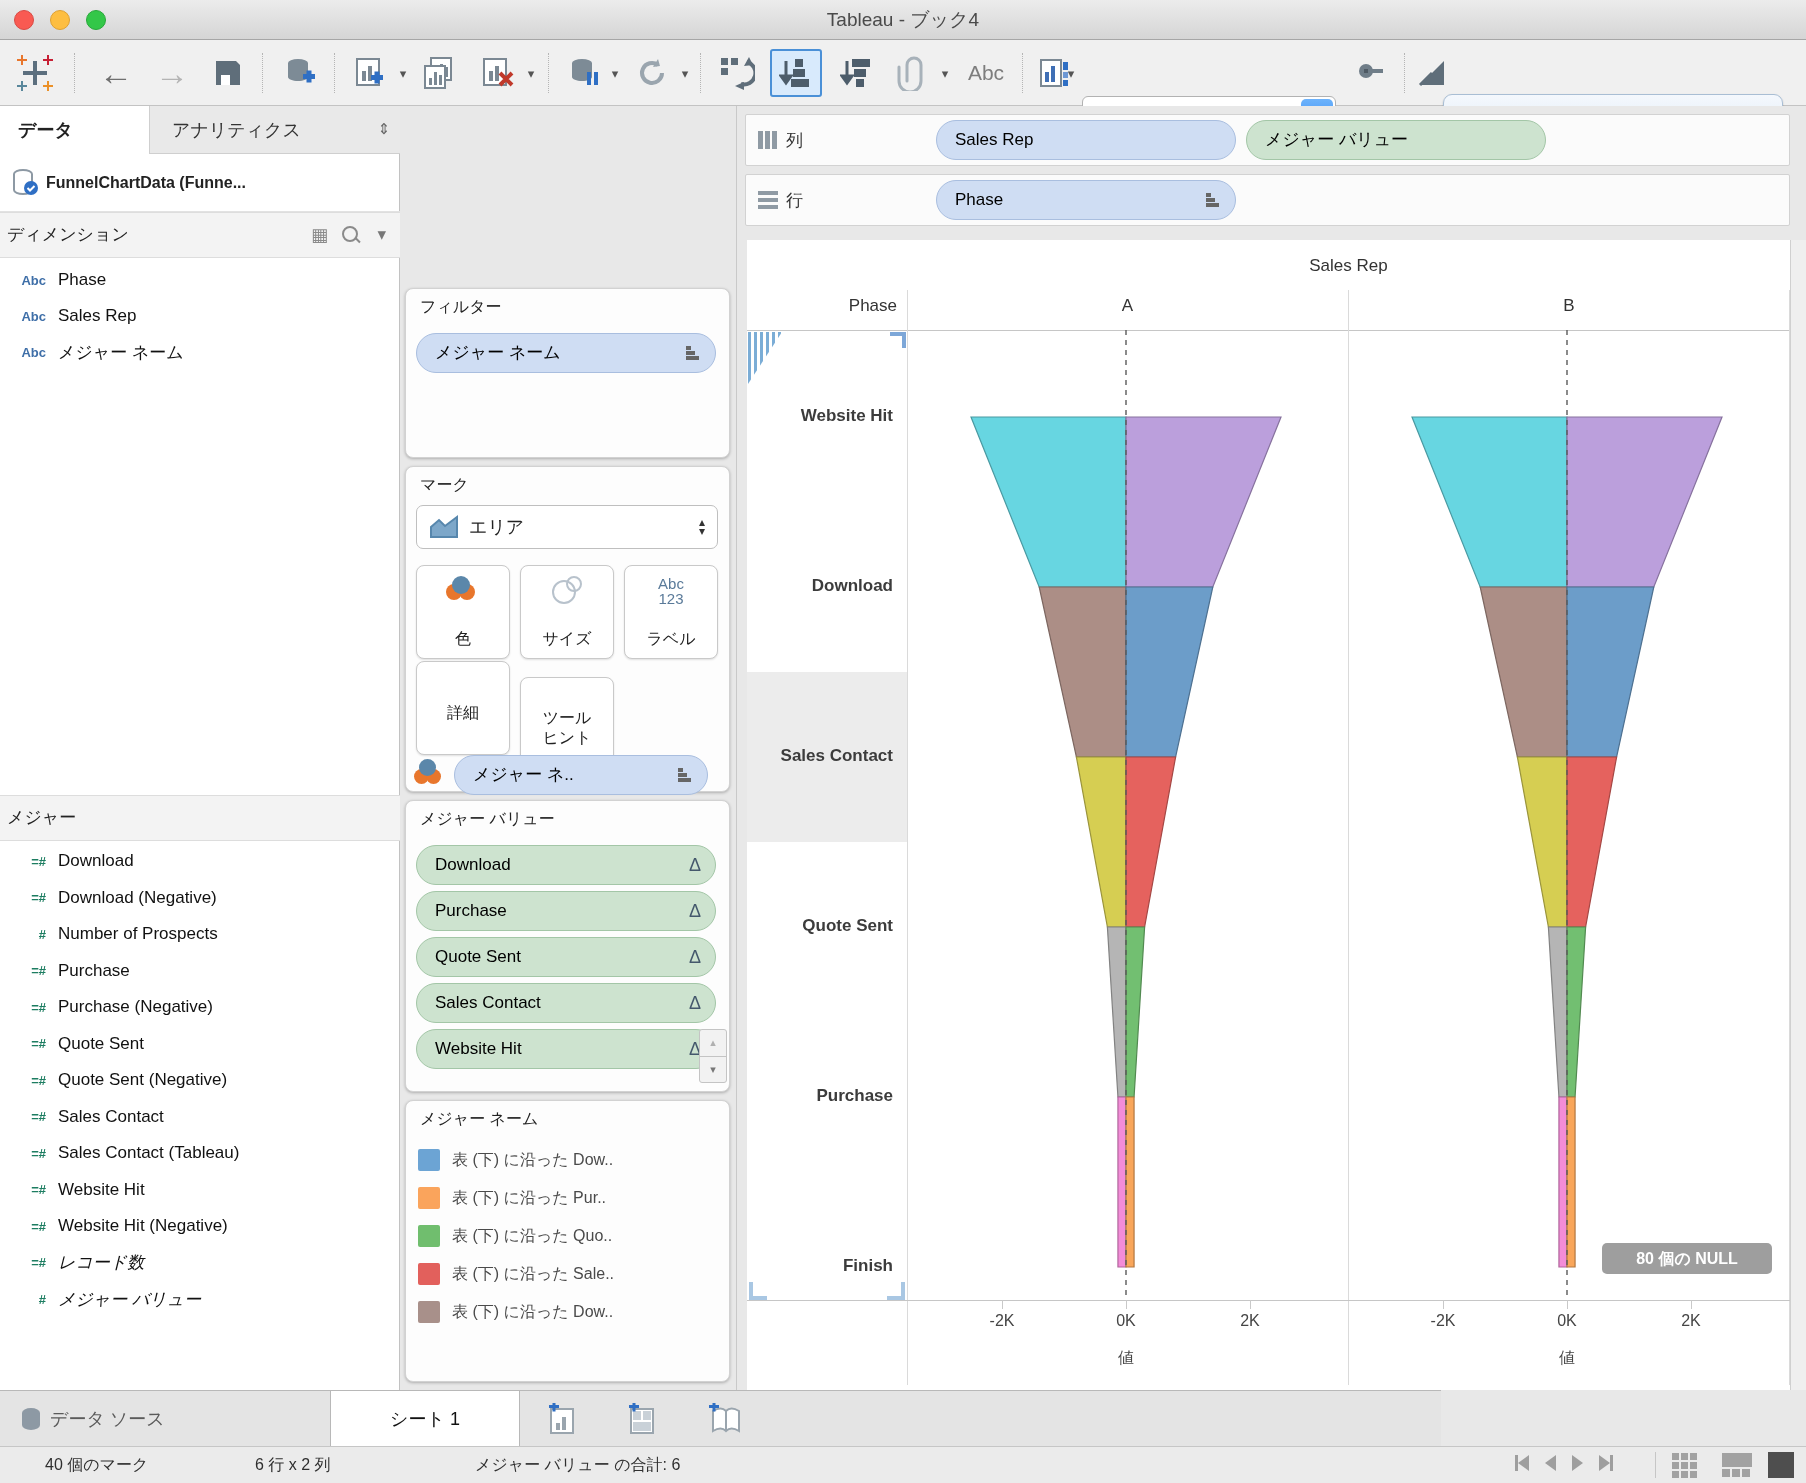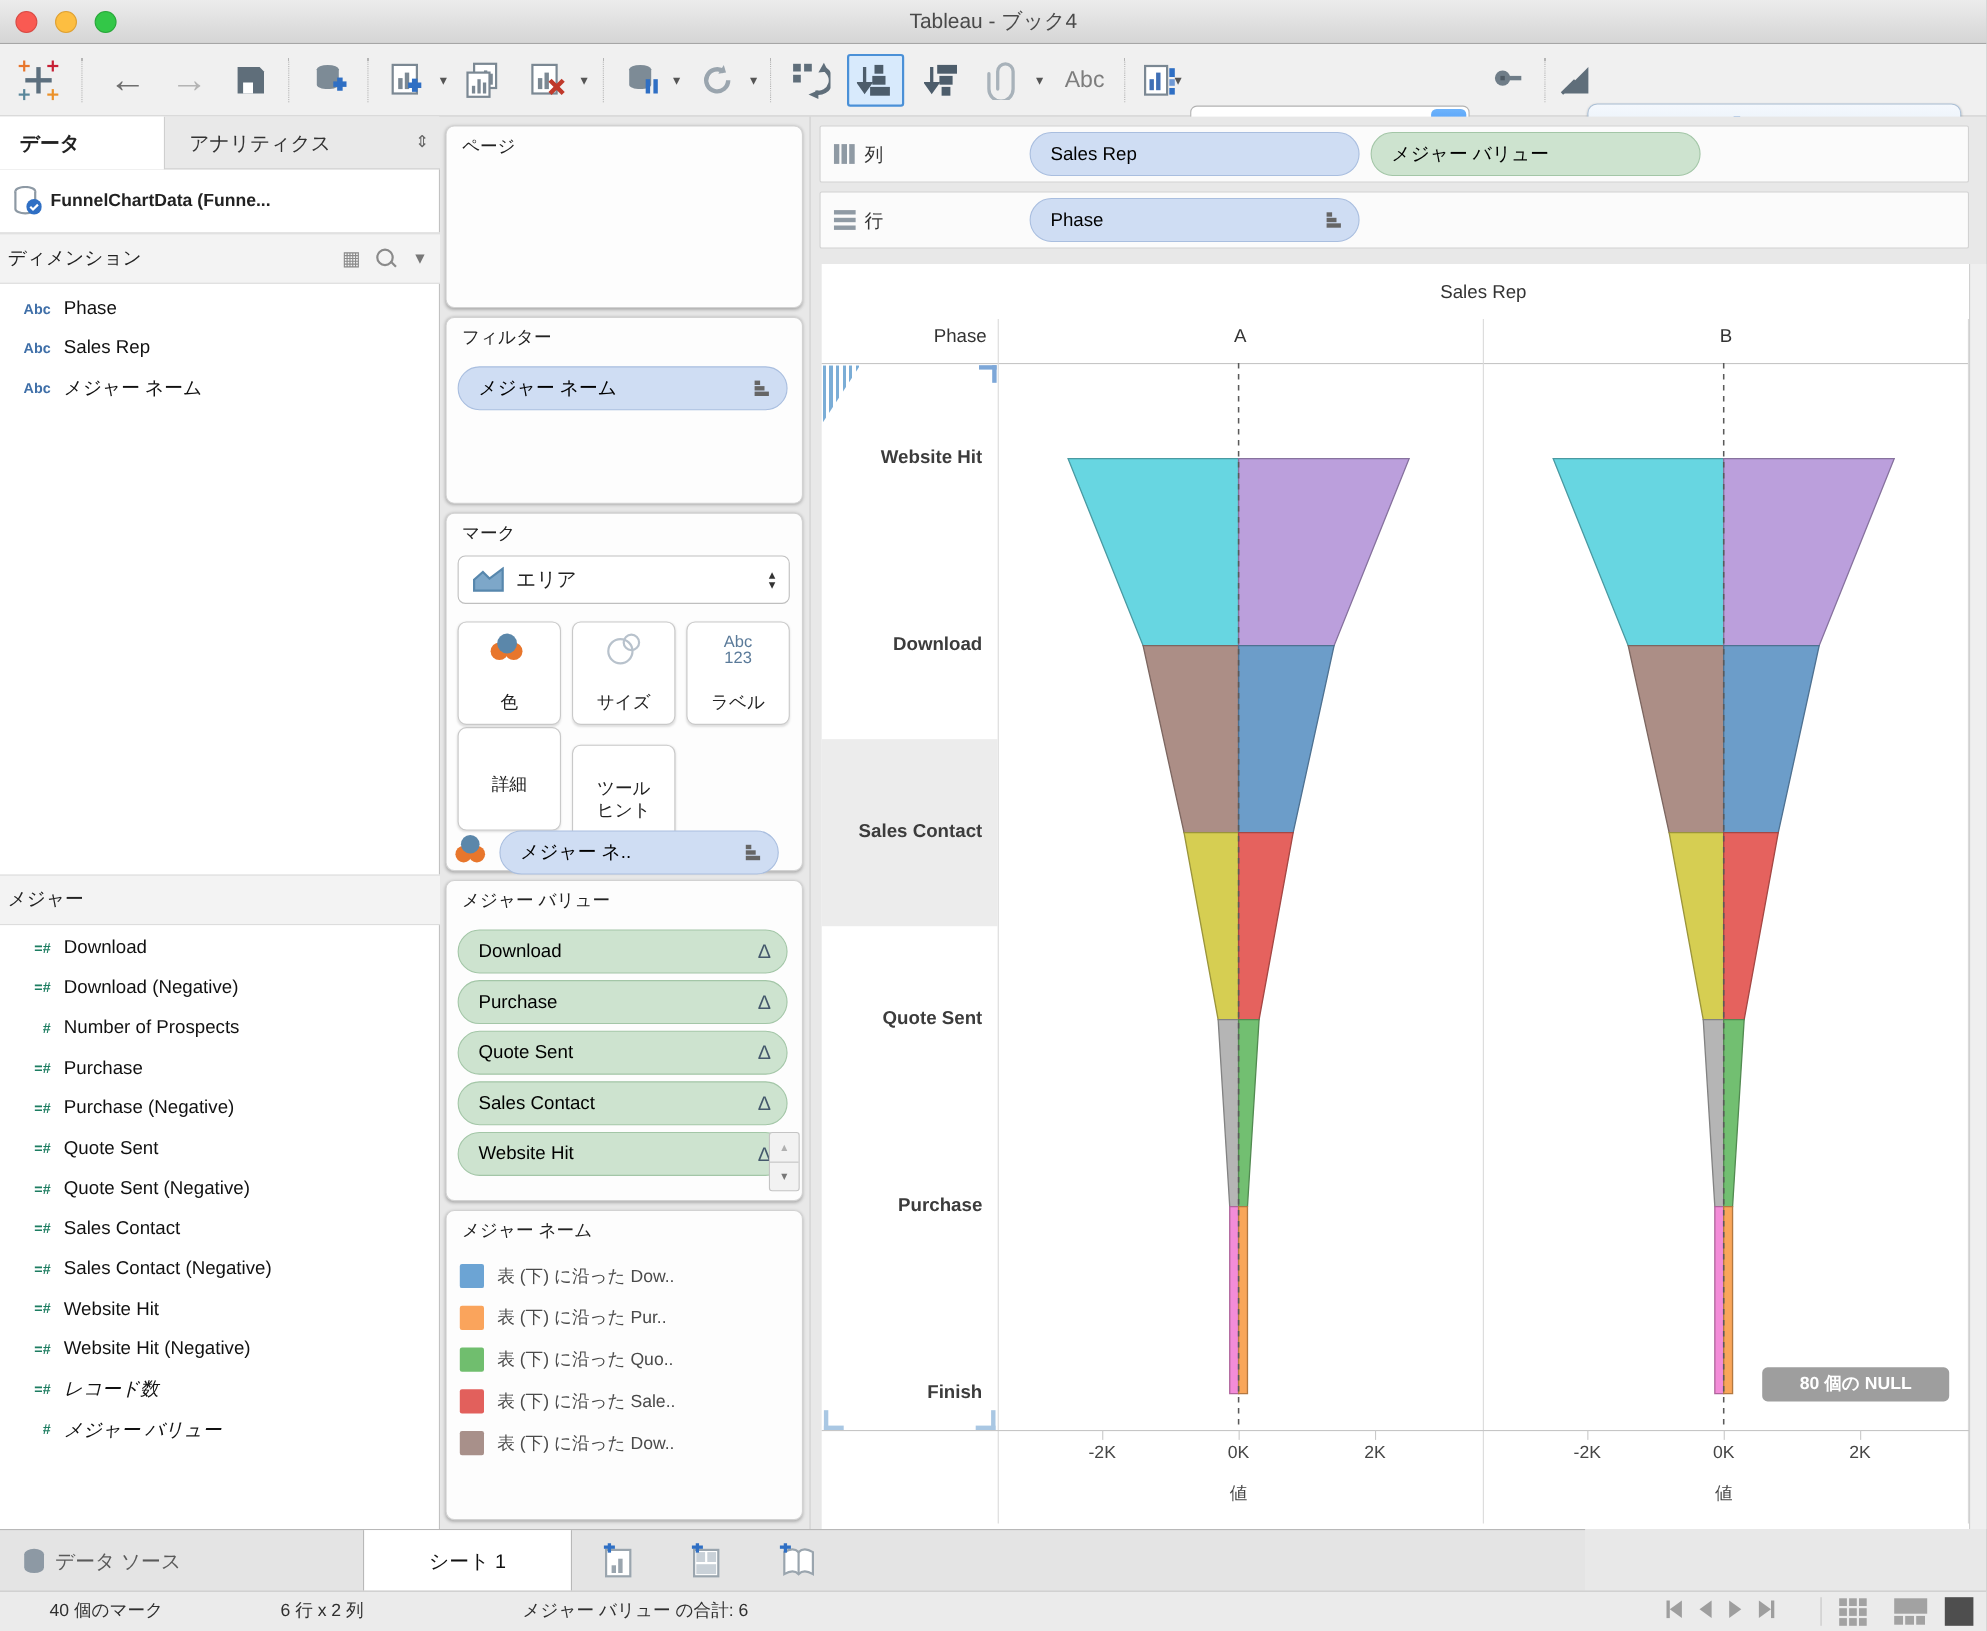--- a/index.html
+++ b/index.html
@@ -375,21 +375,21 @@
         <div class="r field-row" style="top: 956px;">
           <div class="fld-prefix meas">=#</div>
           <div class="fld-label">Quote Sent (Negative)</div>
         </div>
         <div class="r field-row" style="top: 992.5px;">
           <div class="fld-prefix meas">=#</div>
           <div class="fld-label">Sales Contact</div>
         </div>
         <div class="r field-row" style="top: 1029px;">
           <div class="fld-prefix meas">=#</div>
-          <div class="fld-label">Sales Contact (Negative)</div>
+          <div class="fld-label">Sales Contact (Tableau)</div>
         </div>
         <div class="r field-row" style="top: 1065.5px;">
           <div class="fld-prefix meas">=#</div>
           <div class="fld-label">Website Hit</div>
         </div>
         <div class="r field-row" style="top: 1102px;">
           <div class="fld-prefix meas">=#</div>
           <div class="fld-label">Website Hit (Negative)</div>
         </div>
         <div class="r field-row" style="top: 1138.5px;">
@@ -397,23 +397,20 @@
           <div class="fld-label it">レコード数</div>
         </div>
         <div class="r field-row" style="top: 1175px;">
           <div class="fld-prefix meas">#</div>
           <div class="fld-label it">メジャー バリュー</div>
         </div>
       </div>
   </div>
 
   <div class="r midcol">
-    <div class="r card" style="top:8px;height:166px;">
-      <div class="card-title">ページ</div>
-    </div>
     <div class="r card" style="top:182px;height:170px;">
       <div class="card-title">フィルター</div>
       <div class="pill blue" style="position:absolute;left:10px;top:44px;width:300px;">
         <span>メジャー ネーム</span>
         <svg class="sorticon" width="18" height="16" viewBox="0 0 18 16">
             <rect x="1" y="1" width="5" height="4" fill="#666"></rect>
             <rect x="1" y="6" width="9" height="4" fill="#666"></rect>
             <rect x="1" y="11" width="13" height="4" fill="#666"></rect>
           </svg>
       </div>

